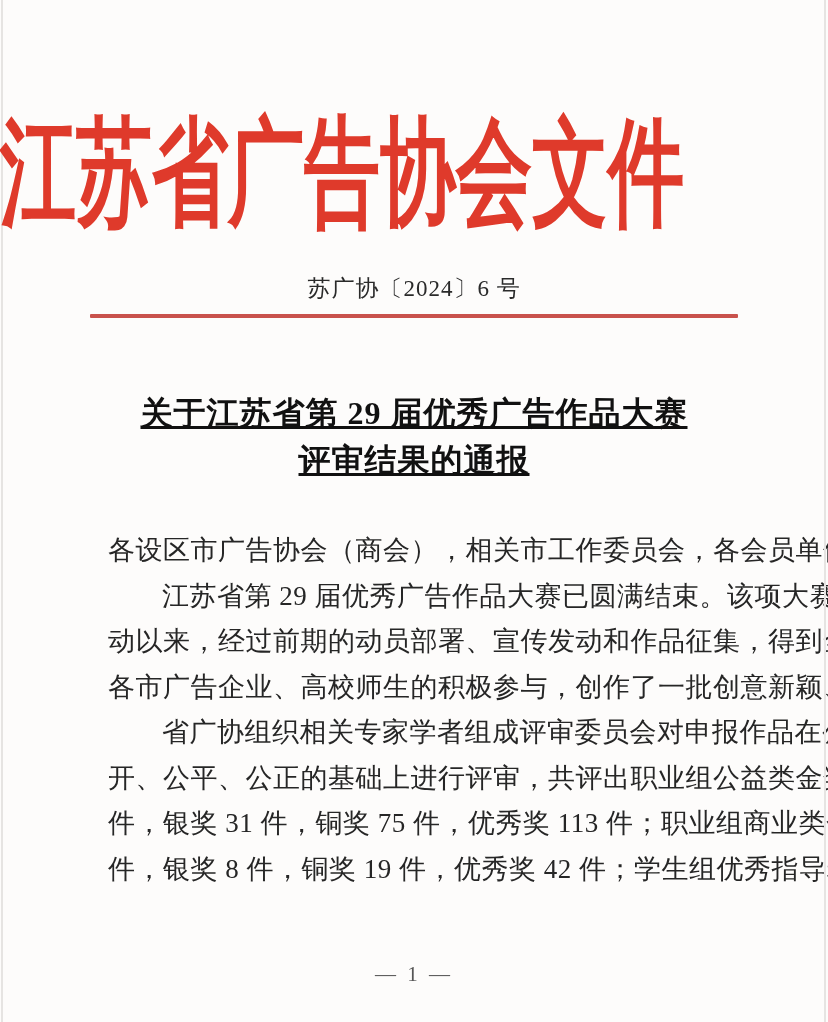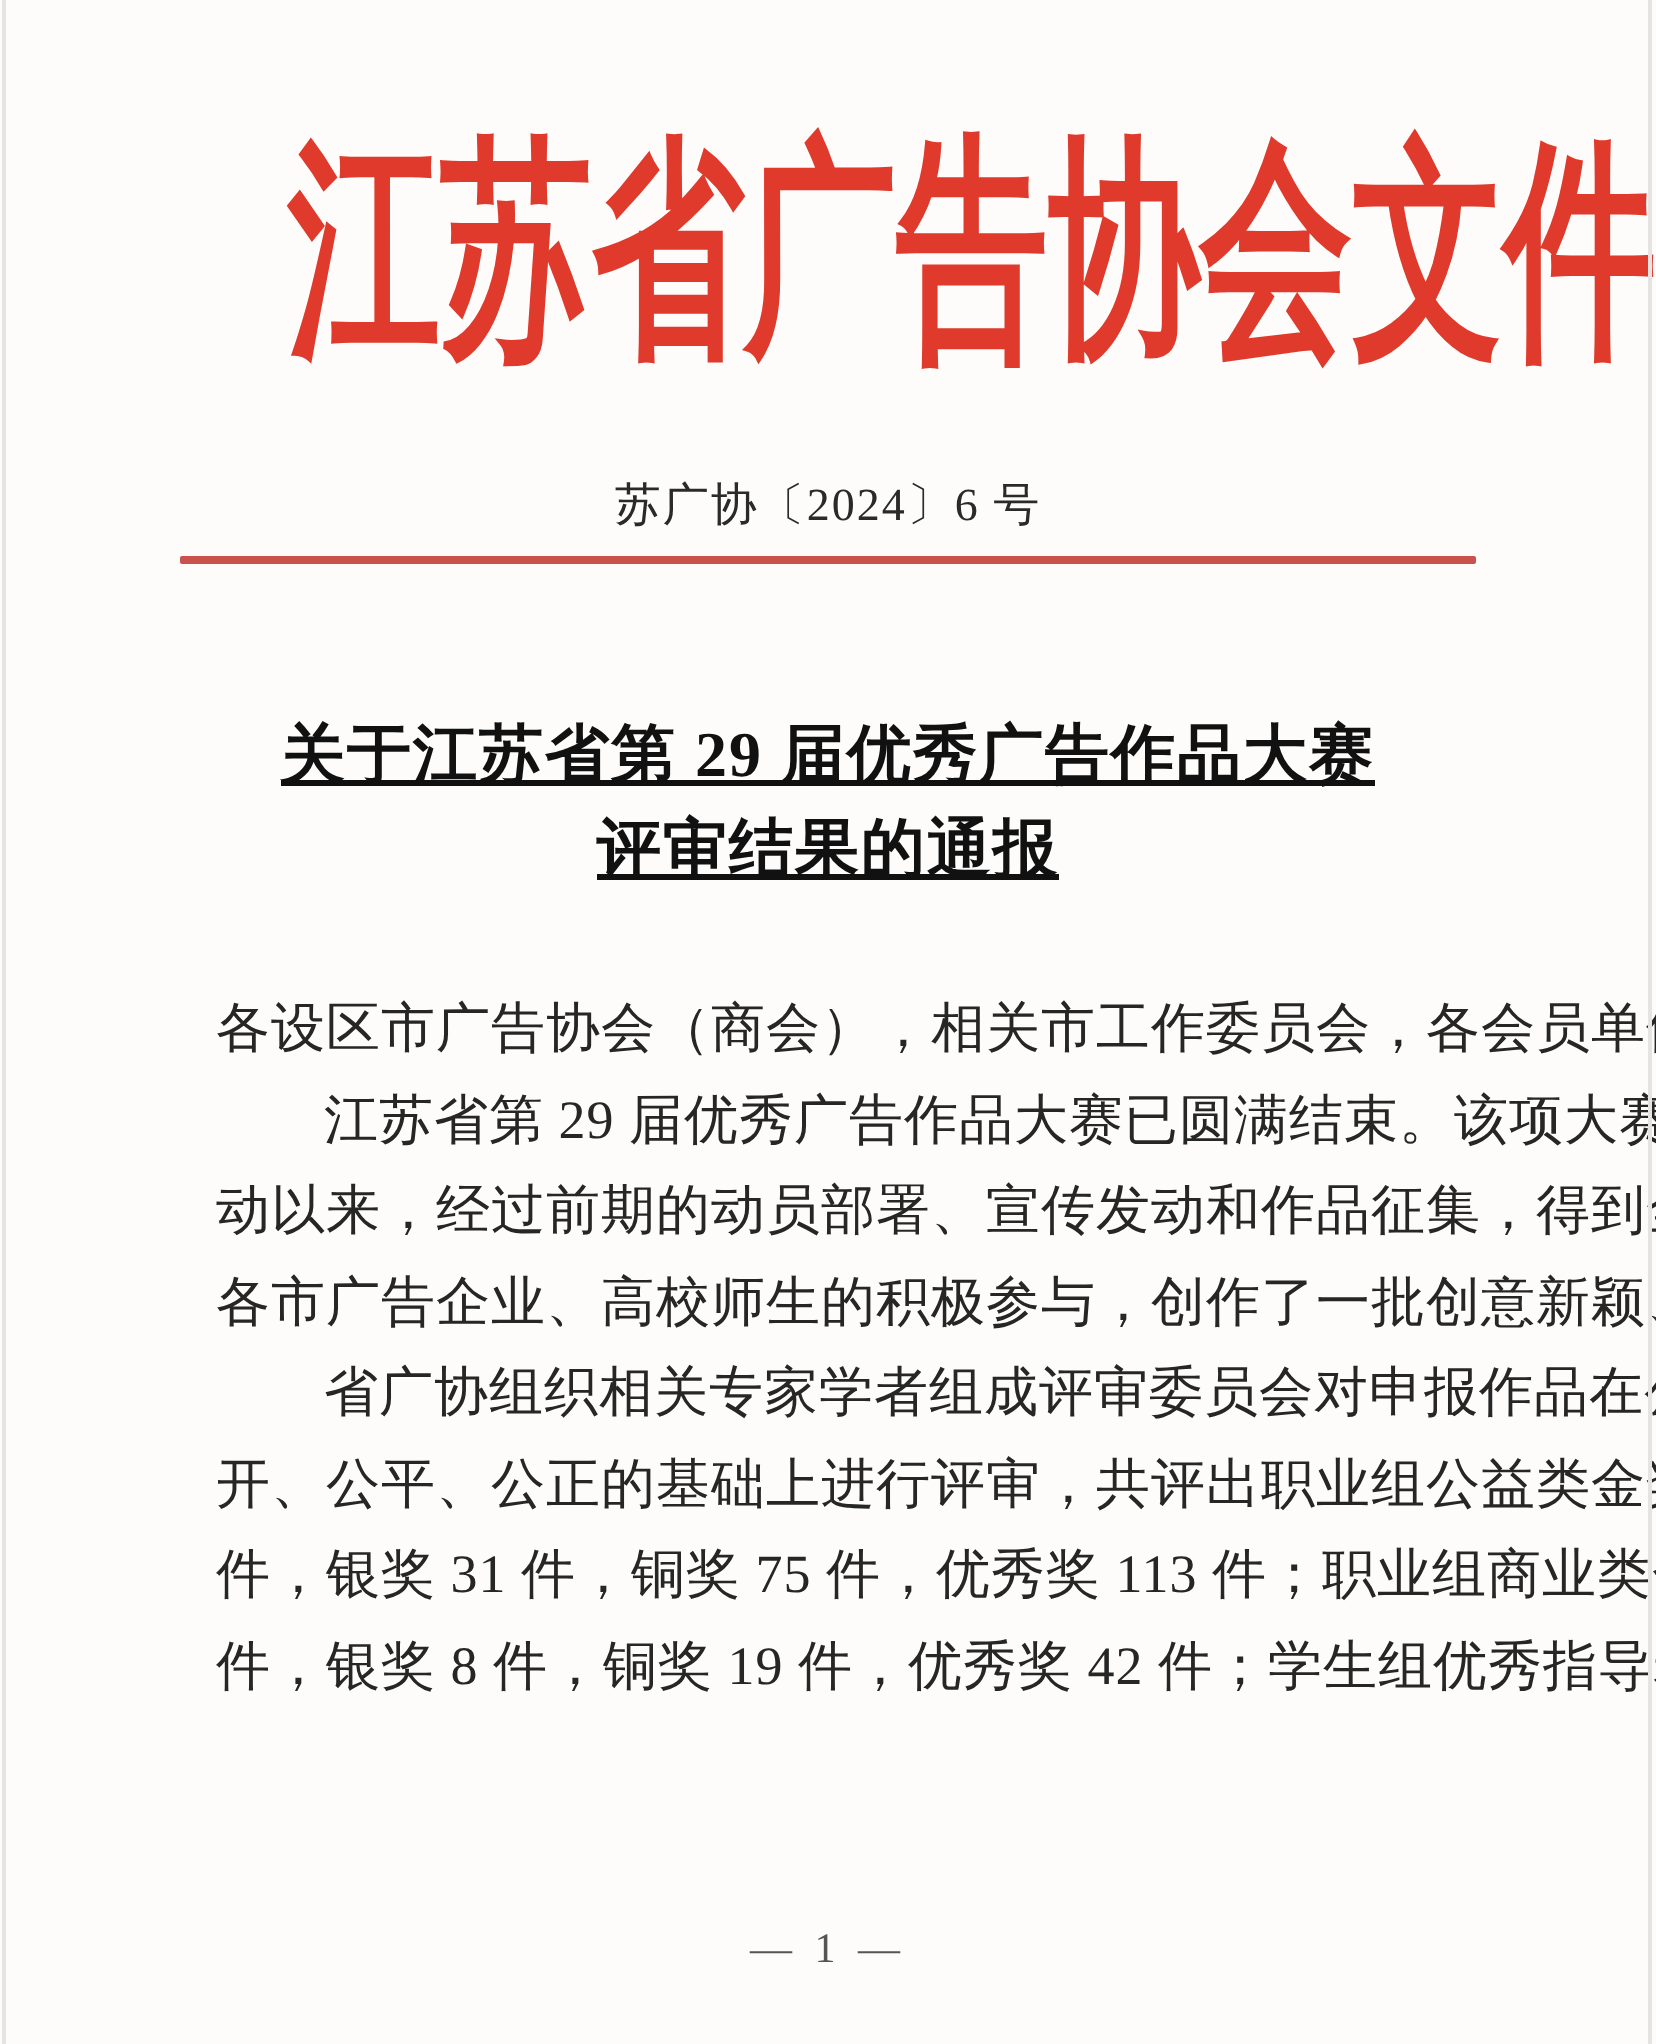--- a/index.html
+++ b/index.html
@@ -23,38 +23,38 @@
     position: absolute;
     top: 0;
     bottom: 0;
     width: 2px;
     background: #e6e4e2;
   }
   .page::before { left: 1px; }
   .page::after  { right: 2px; }
 
   .letterhead {
-    margin-top: 64px;
+    margin-top: 112px;
     height: 126px;
     display: flex;
     align-items: center;
-    justify-content: flex-end;
+    justify-content: flex-start;
   }
   .letterhead-text {
     font-size: 76px;
     font-weight: 700;
     color: #df3a2b;
     white-space: nowrap;
     transform: scale(1.0, 1.55);
     transform-origin: center center;
     letter-spacing: 0px;
   }
 
   .doc-number {
-    margin-top: 48px;
+    margin-top: 36px;
     height: 30px;
     line-height: 30px;
     text-align: center;
     font-size: 23px;
     color: #2a2a2a;
     letter-spacing: 1px;
   }
 
   .red-rule {
     margin: 10px auto 0 auto;

